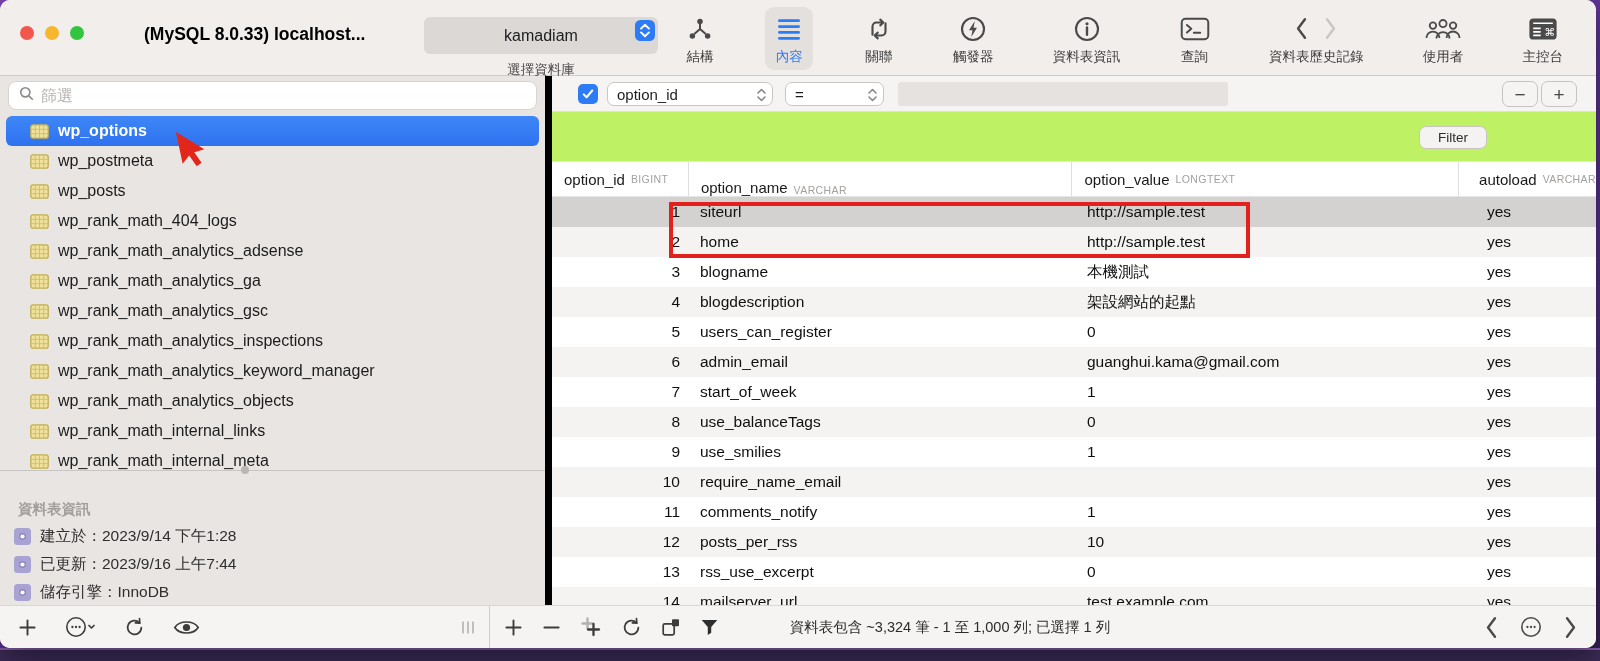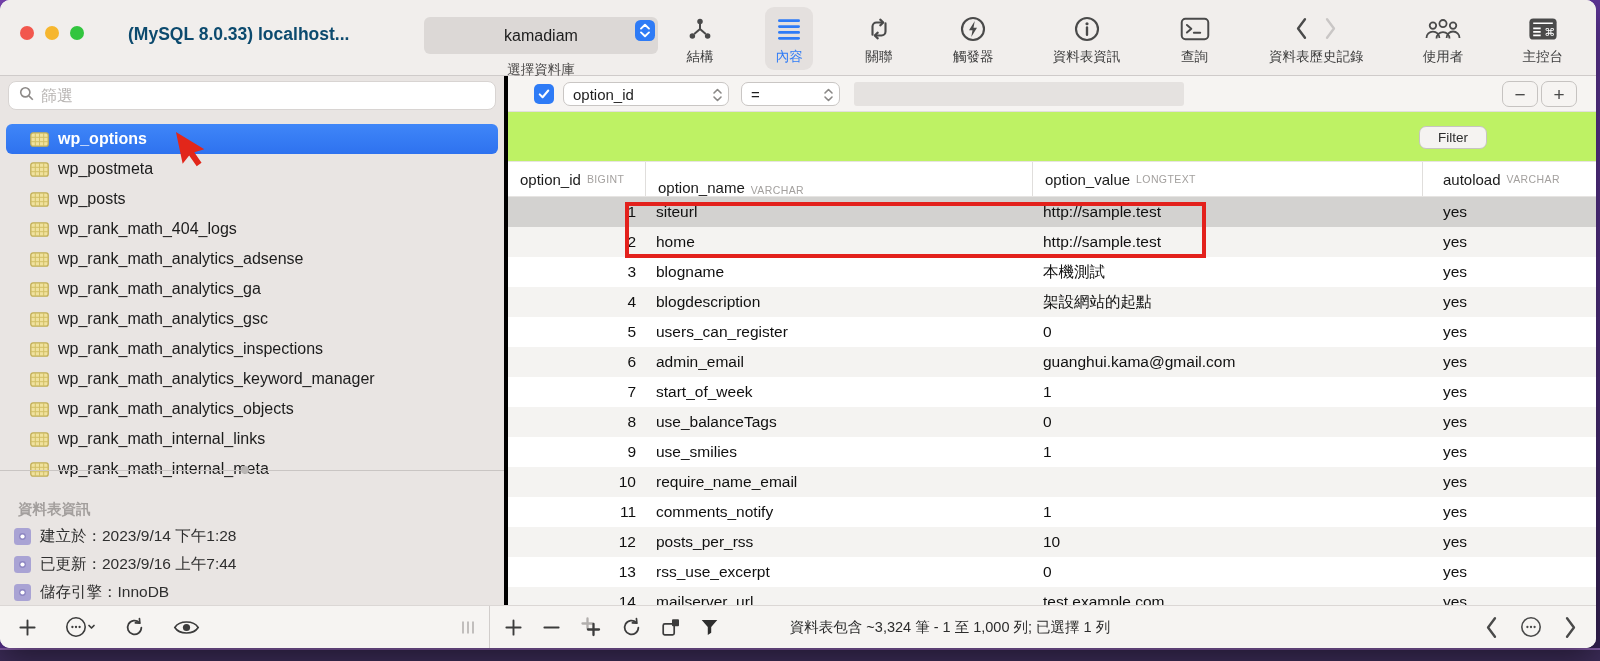--- a/index.html
+++ b/index.html
@@ -13,40 +13,40 @@
   .window{
     position:absolute;left:0;top:0;width:1596px;height:648px;
     background:#fff;border-radius:10px;overflow:hidden;
     box-shadow:0 12px 34px rgba(0,0,0,.45);
     display:flex;flex-direction:column;
   }
   
   .titlebar{height:76px;background:#f1eeec;border-bottom:1px solid #cfcbca;position:relative;flex:none;}
   #traffic-lights{position:absolute;left:20px;top:26px;display:flex;gap:11px;}
   .tl{width:14px;height:14px;border-radius:50%;display:inline-block;}
-  .win-title{position:absolute;left:128px;top:24px;font-size:17.5px;font-weight:700;color:#0c4a6e;}
+  .win-title{position:absolute;left:144px;top:24px;font-size:17.5px;font-weight:700;color:#000000;}
   .db-wrap{position:absolute;left:424px;top:17px;width:234px;}
   .db-select{height:37px;background:#dcd8d6;border-radius:6px;display:flex;align-items:center;justify-content:center;position:relative;font-size:16px;color:#1d1d1d;}
   .db-select .stepper{position:absolute;right:3px;top:3px;line-height:0;}
   .db-caption{text-align:center;font-size:13.5px;color:#4c4a49;margin-top:7px;}
   #toolbar{position:absolute;left:676px;right:24px;top:3px;bottom:2px;display:flex;justify-content:space-between;align-items:center;}
   .tb-item{display:flex;flex-direction:column;align-items:center;gap:1px;padding:4px 9px;border-radius:9px;cursor:default;}
   .tb-item.active{background:#e4e0de;}
   .tb-icon{height:36px;display:flex;align-items:center;justify-content:center;line-height:0;}
   .tb-icon.hist{gap:14px;}
   .tb-label{font-size:13.5px;color:#3c3c3c;white-space:nowrap;}
   .tb-item.active .tb-label{color:#2e7bf6;}
   .dim path{stroke:#c9c6c5 !important;}
   
   .content{flex:1;display:flex;min-height:0;}
-  .sidebar{width:508px;flex:none;background:#e9e5e3;border-right:4px solid #000000;position:relative;overflow:hidden;}
+  .sidebar{width:552px;flex:none;background:#e9e5e3;border-right:7px solid #000000;position:relative;overflow:hidden;}
   .search-box{position:absolute;left:8px;right:8px;top:5px;height:29px;background:#fff;border:1px solid #d8d4d2;border-radius:8px;display:flex;align-items:center;padding-left:9px;gap:6px;}
   .search-box input{border:none;outline:none;background:transparent;font-size:16px;flex:1;font-family:inherit;color:#1d1d1d;}
   .search-box input::placeholder{color:#b8b5b3;}
-  #table-list{position:absolute;top:48px;left:0;right:0;height:354px;overflow:hidden;list-style:none;padding:0 6px;}
+  #table-list{position:absolute;top:40px;left:0;right:0;height:354px;overflow:hidden;list-style:none;padding:0 6px;}
   .t-item{height:30px;display:flex;align-items:center;gap:9px;padding-left:24px;font-size:16px;color:#1c1c1c;border-radius:6px;white-space:nowrap;}
   .t-item .t-ic{line-height:0;flex:none;}
   .t-item.selected{background:linear-gradient(#3f86f8,#2e72ef);color:#fff;font-weight:700;}
   .side-divider{position:absolute;top:394px;left:0;right:0;height:1px;background:#c9c5c3;}
   .scroll-dot{position:absolute;top:390px;left:241px;width:8px;height:8px;border-radius:50%;background:#b9b6b4;}
   .info-heading{position:absolute;left:18px;top:424px;font-size:14.5px;font-weight:700;color:#a39f9d;}
   #info-rows{position:absolute;left:14px;top:446px;right:6px;}
   .info-row{height:28px;display:flex;align-items:center;gap:9px;font-size:15.5px;color:#2f2f2f;white-space:nowrap;}
   .ib{line-height:0;flex:none;}
   

